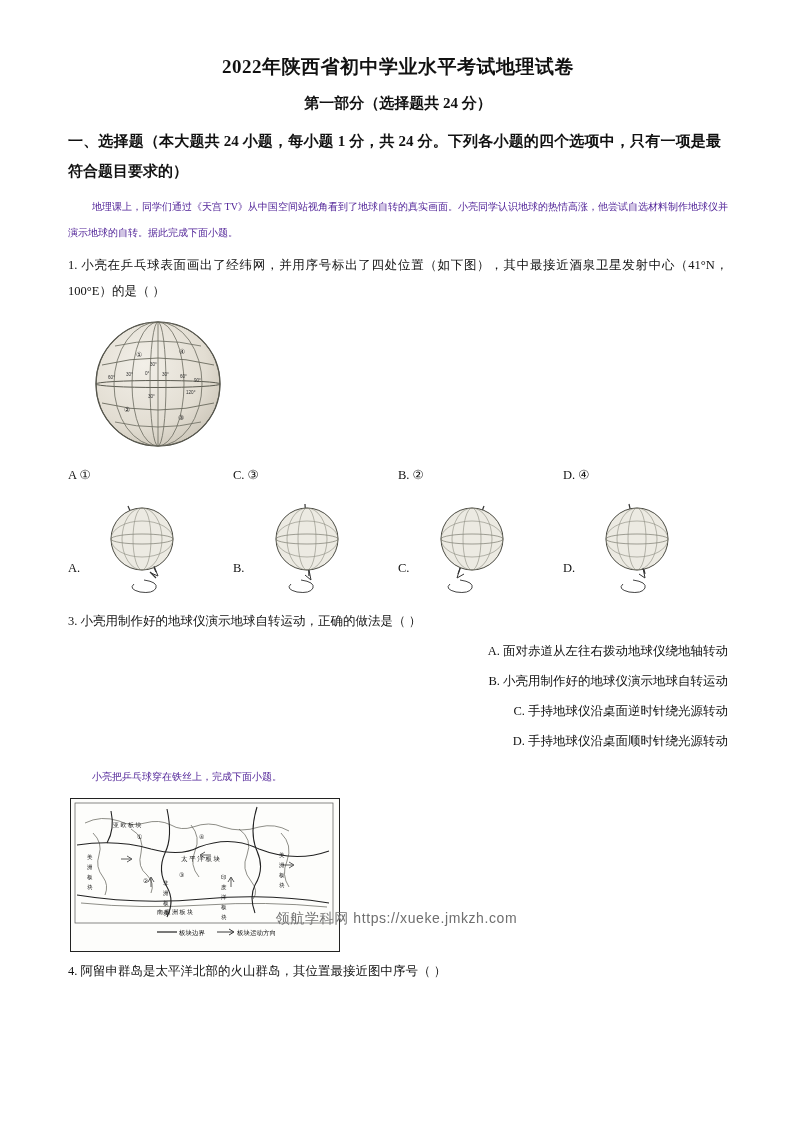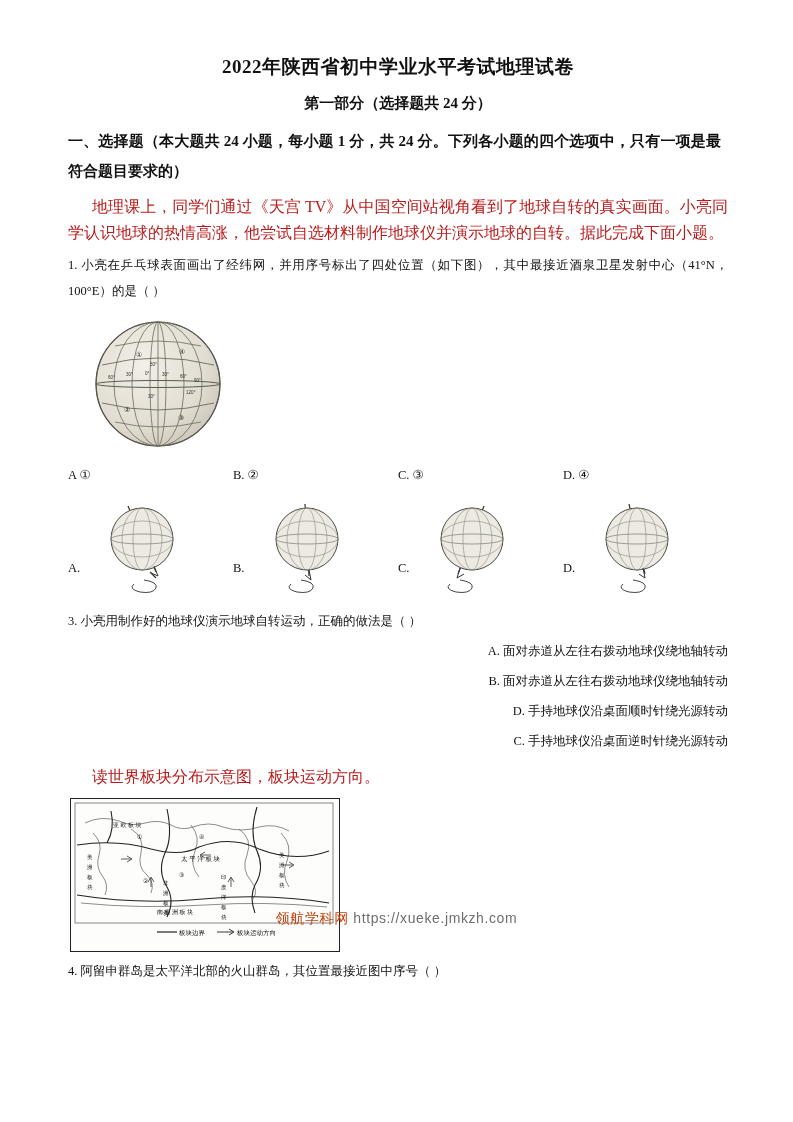--- a/index.html
+++ b/index.html
@@ -43,26 +43,26 @@
     margin: 0 0 13px 0;
   }
   .section-head {
     font-size: 15px;
     font-weight: bold;
     line-height: 30px;
     margin: 0 7px 2px 0;
     text-align: justify;
   }
   .stem {
-    font-size: 16px;
+    font-size: 10px;
     line-height: 26px;
     text-align: justify;
     text-indent: 24px;
     margin: 8px 0 6px 0;
-    color: #b91c1c;
+    color: #4c1d95;
   }
   .q {
     font-size: 12.5px;
     line-height: 26px;
     text-align: justify;
     margin: 6px 0 2px 0;
   }
   .opt-row {
     display: flex;
     font-size: 12.5px;
@@ -113,21 +113,21 @@
     position: absolute;
     left: 0;
     bottom: 18px;
     width: 793px;
     text-align: center;
     font-size: 14px;
     color: #6f6f6f;
     letter-spacing: 0.6px;
     font-family: "Liberation Sans", sans-serif;
   }
-  .footer .brand { color: #c2410c; }
+  .footer .brand { color: #737373; }
 </style>
 </head>
 <body>
 
 <div class="page">
   <div class="content">
 
     <h1 class="doc-title">2022年陕西省初中学业水平考试地理试卷</h1>
 
     <div class="part-title">第一部分（选择题共 24 分）</div>
@@ -175,22 +175,22 @@
           <text x="104" y="62" font-size="4.6" fill="#333" font-family="'Liberation Sans',sans-serif">90°</text>
           <text x="96" y="74" font-size="4.6" fill="#333" font-family="'Liberation Sans',sans-serif">120°</text>
           <text x="60" y="46" font-size="4.6" fill="#333" font-family="'Liberation Sans',sans-serif">30°</text>
           <text x="58" y="78" font-size="4.6" fill="#333" font-family="'Liberation Sans',sans-serif">30°</text>
         </g>
       </svg>
     </div>
 
     <div class="opt-row">
       <div class="opt">A  ①</div>
+      <div class="opt">C. ③</div>
       <div class="opt">B. ②</div>
-      <div class="opt">C. ③</div>
       <div class="opt">D. ④</div>
     </div>
 
 
     <div class="choice-globes">
       <div class="cell">
         <div class="lbl">A.</div>
         <svg width="108" height="108" viewBox="0 0 108 108" xmlns="http://www.w3.org/2000/svg">
           <line x1="38" y1="12" x2="66" y2="78" stroke="#333" stroke-width="1.2"></line>
           <circle cx="52" cy="45" r="31" fill="#eceae2" stroke="#4a4a42" stroke-width="1"></circle>
@@ -240,26 +240,26 @@
           <ellipse cx="52" cy="45" rx="9" ry="31" fill="none" stroke="#8a8a7e" stroke-width="0.6"></ellipse>
           <path d="M48,86 q14,2 12,8 q-3,6 -16,4 q-12,-3 -6,-8" fill="none" stroke="#444" stroke-width="1"></path>
           <path d="M58,74 l2,10 l-6,-4" fill="none" stroke="#333" stroke-width="1"></path>
         </svg>
       </div>
     </div>
 
     <div class="q">3. 小亮用制作好的地球仪演示地球自转运动，正确的做法是（    ）</div>
     <div class="opt-list">
       <div class="opt-line">A. 面对赤道从左往右拨动地球仪绕地轴转动</div>
-      <div class="opt-line">B. 面对赤道从左往右拨动地球仪绕地轴转动</div>
+      <div class="opt-line">B. 小亮用制作好的地球仪演示地球自转运动</div>
+      <div class="opt-line">C. 手持地球仪沿桌面逆时针绕光源转动</div>
       <div class="opt-line">D. 手持地球仪沿桌面顺时针绕光源转动</div>
-      <div class="opt-line">C. 手持地球仪沿桌面逆时针绕光源转动</div>
-    </div>
-
-    <div class="stem">读世界板块分布示意图，板块运动方向。</div>
+    </div>
+
+    <div class="stem">小亮把乒乓球穿在铁丝上，完成下面小题。</div>
 
     <div class="plates-figure">
       <svg width="266" height="150" viewBox="0 0 266 150" xmlns="http://www.w3.org/2000/svg">
         <rect x="0" y="0" width="266" height="150" fill="#fdfdfb"></rect>
 
         <rect x="4" y="4" width="258" height="120" fill="none" stroke="#555" stroke-width="0.7"></rect>
 
         <g fill="none" stroke="#5d5d55" stroke-width="0.7">
           <path d="M14,24 q16,-8 34,-2 q12,6 26,2 q14,-4 26,2 q10,6 22,2 q16,-6 30,0 q18,6 36,0 q16,-4 30,4"></path>
           <path d="M22,34 q10,10 6,22 q-4,12 4,22 q6,8 2,18"></path>

